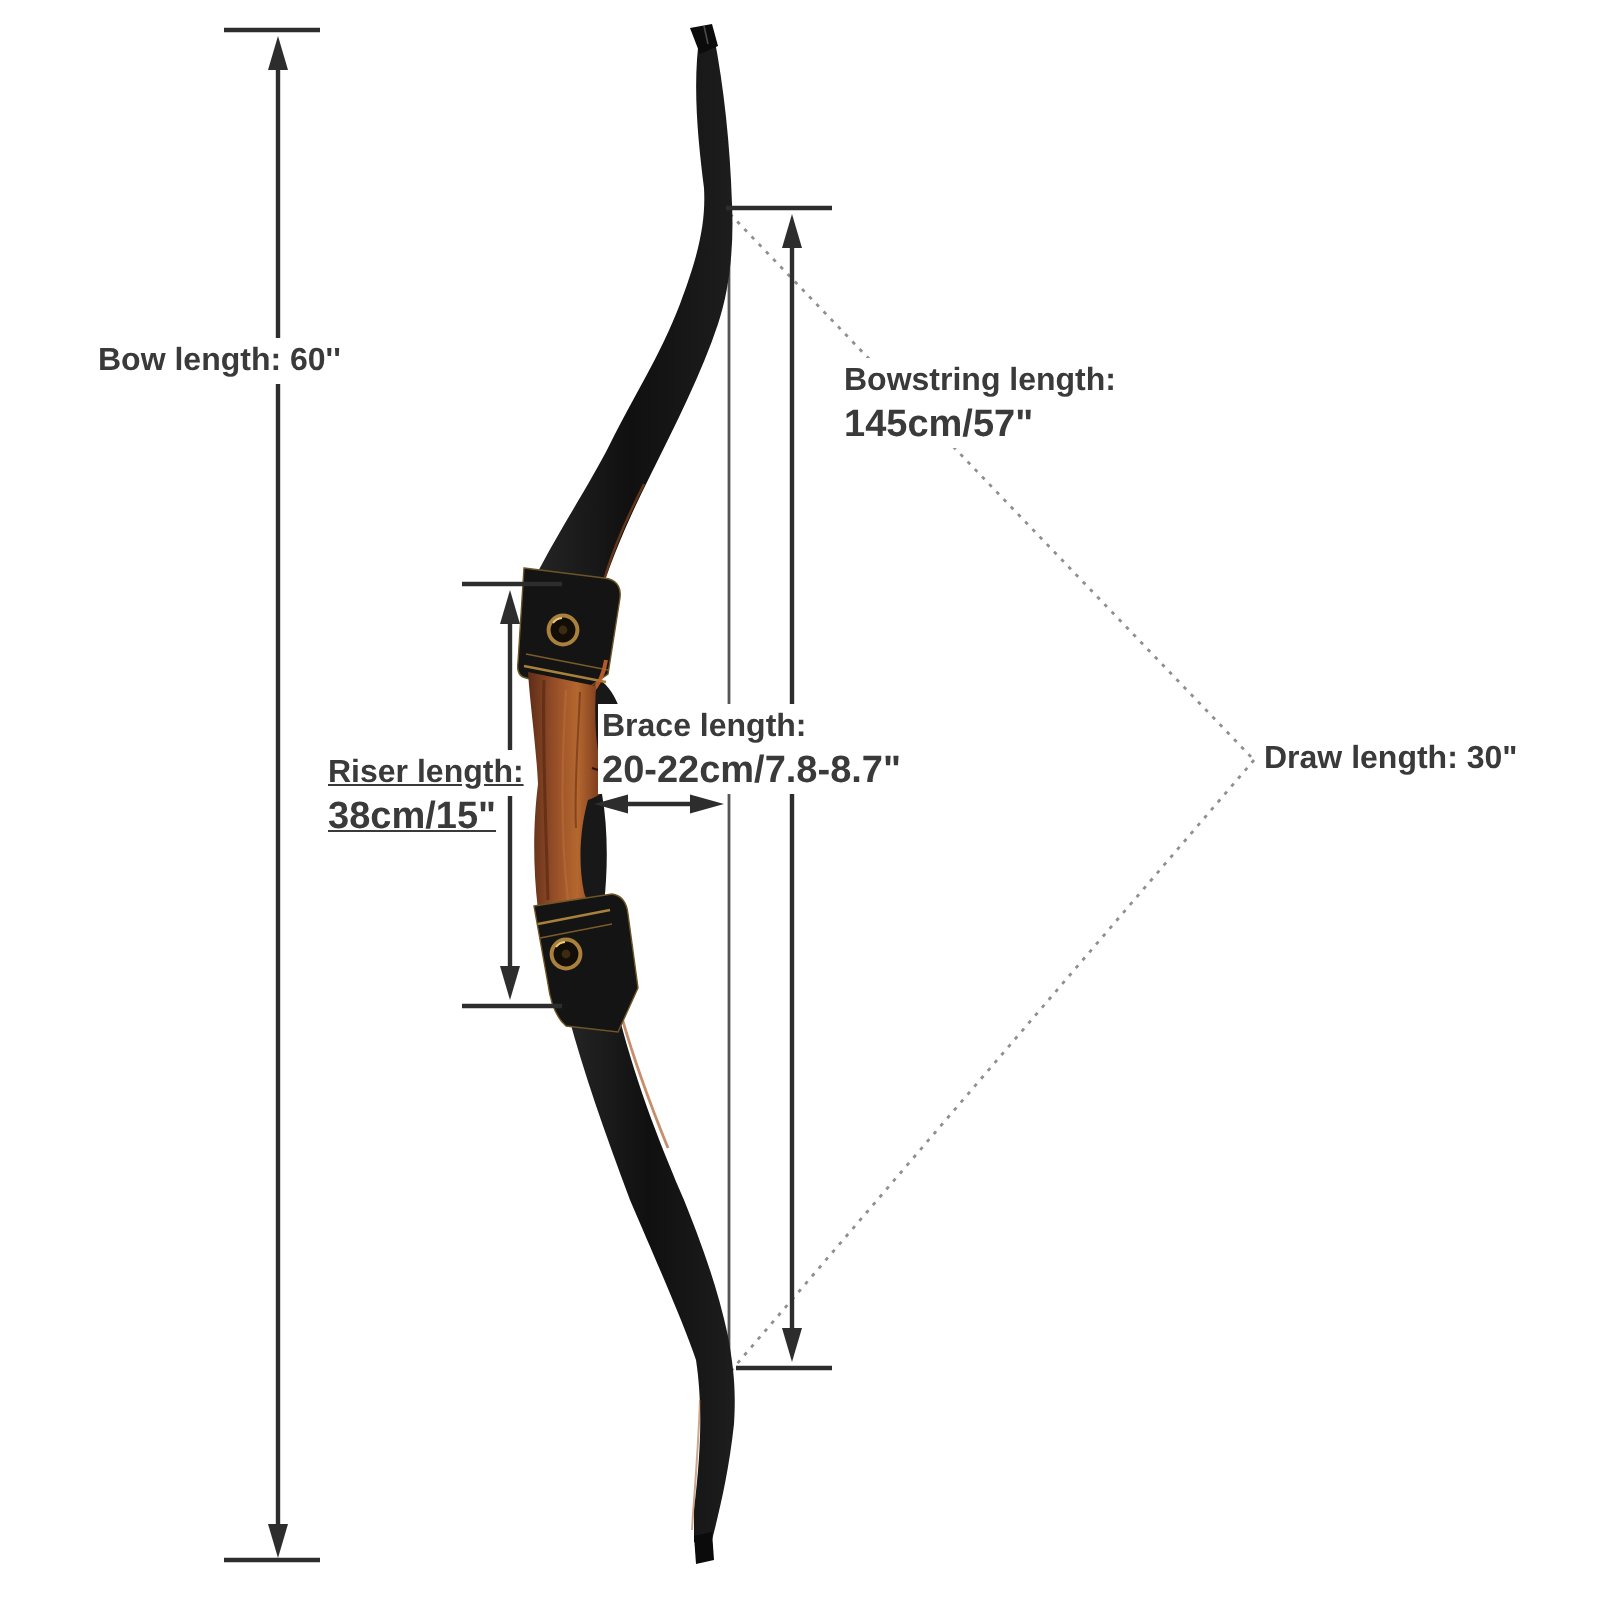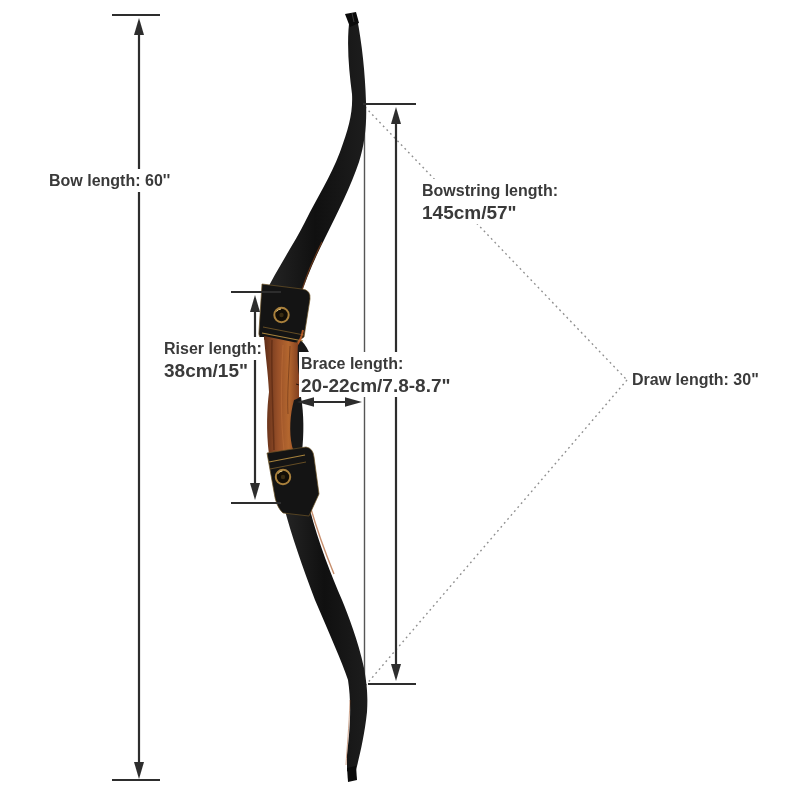--- a/index.html
+++ b/index.html
@@ -32,21 +32,21 @@
   .lbl .l2{
     font-size:19px;
     line-height:22px;
     background:#ffffff;
     display:inline-block;
     padding:0 2px;
     white-space:nowrap;
   }
   #lbl-bow{left:47px;top:169px;}
   #lbl-bowstring{left:372px;top:179px;margin-left:48px;}
-  #lbl-riser{left:162px;top:337px;}
+  #lbl-riser{left:162px;top:375px;text-decoration:underline;}
   #lbl-brace{left:299px;top:352px;}
   #lbl-draw{left:630px;top:368px;}
 </style>
 </head>
 <body>
 
 <div class="stage">
 
   <svg width="800" height="800" viewBox="0 0 800 800">
     <defs>

